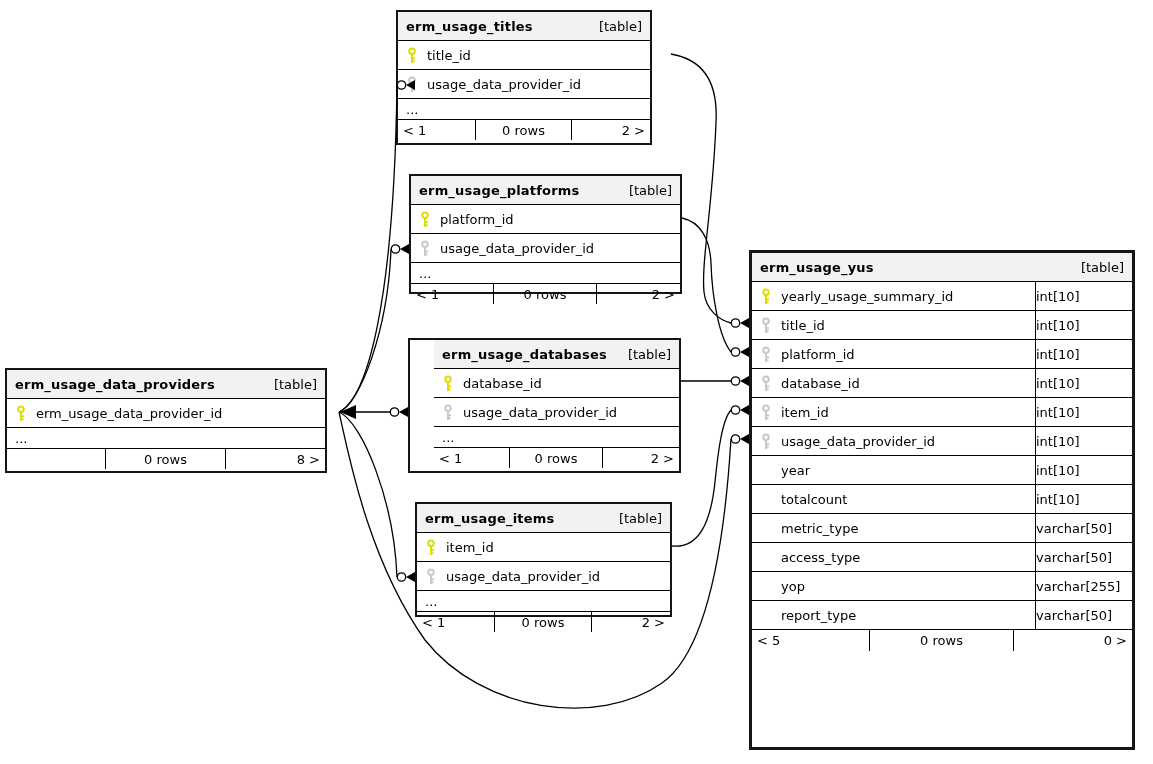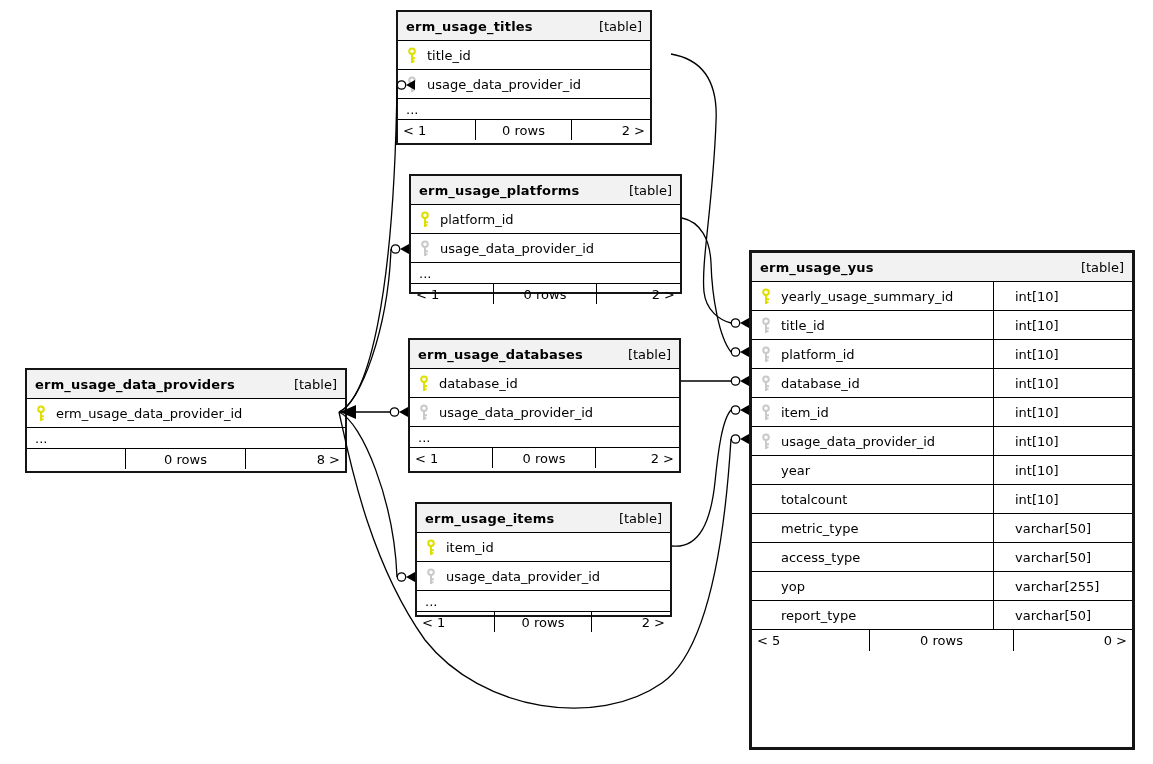--- a/index.html
+++ b/index.html
@@ -12,35 +12,35 @@
   .thead{display:flex;justify-content:space-between;align-items:center;height:28px;
          background:#f2f2f2;border-bottom:1px solid #000;padding:0 8px;}
   .tname{font-weight:bold;letter-spacing:.2px;}
   .tbadge{font-weight:normal;}
   .row{display:flex;align-items:center;height:29px;border-bottom:1px solid #000;padding-left:8px;box-sizing:border-box;}
   .emph .row{height:29px;}
   .keyicon{width:12px;height:17px;margin-right:9px;flex:0 0 12px;display:inline-block;}
   .keyicon svg{display:block;}
   .cname{flex:1 1 auto;white-space:nowrap;overflow:hidden;}
   .ctype{flex:0 0 96px;align-self:stretch;display:flex;align-items:center;
-         border-left:1px solid #000;padding:0 21px;white-space:nowrap;}
+         border-left:1px solid #000;padding:0 0;white-space:nowrap;}
   .row.dots{height:21px;padding-left:8px;}
   .tfoot{display:flex;align-items:stretch;height:20px;}
   .emph .tfoot{height:21px;}
   .tfoot span{display:flex;align-items:center;box-sizing:border-box;}
   .tfoot .f-left{flex:0 0 31%;padding-left:5px;border-right:1px solid #000;}
   .tfoot .f-center{flex:1 1 auto;justify-content:center;border-right:1px solid #000;}
   .tfoot .f-right{flex:0 0 31%;justify-content:flex-end;padding-right:5px;}
 
   
   #t-titles        {left:396px;top:10px;  width:256px;height:135px;}
   #t-platforms     {left:409px;top:174px; width:273px;height:120px;}
-  #t-databases     {left:408px;top:338px; width:273px;height:135px;}
+  #t-databases     {left:408px;top:338px; width:273px;height:135px;padding-left:24px;}
   #t-items         {left:415px;top:502px; width:257px;height:115px;}
-  #t-dataproviders {left:25px; top:368px; width:322px;height:105px;}
+  #t-dataproviders {left:5px; top:368px; width:322px;height:105px;}
   #t-yus           {left:749px;top:250px; width:386px;height:500px;}
 
   
   #rels{position:absolute;left:0;top:0;width:1153px;height:764px;z-index:3;pointer-events:none;}
   #rels path.rel{fill:none;stroke:#000;stroke-width:1.3px;}
   #rels circle.odot{fill:#fff;stroke:#000;stroke-width:1.3px;}
   #rels polygon.ah{fill:#000;stroke:none;}
 
   #gen-note{position:absolute;left:17px;top:736px;font-size:10px;margin-top:28px;}
 </style>

